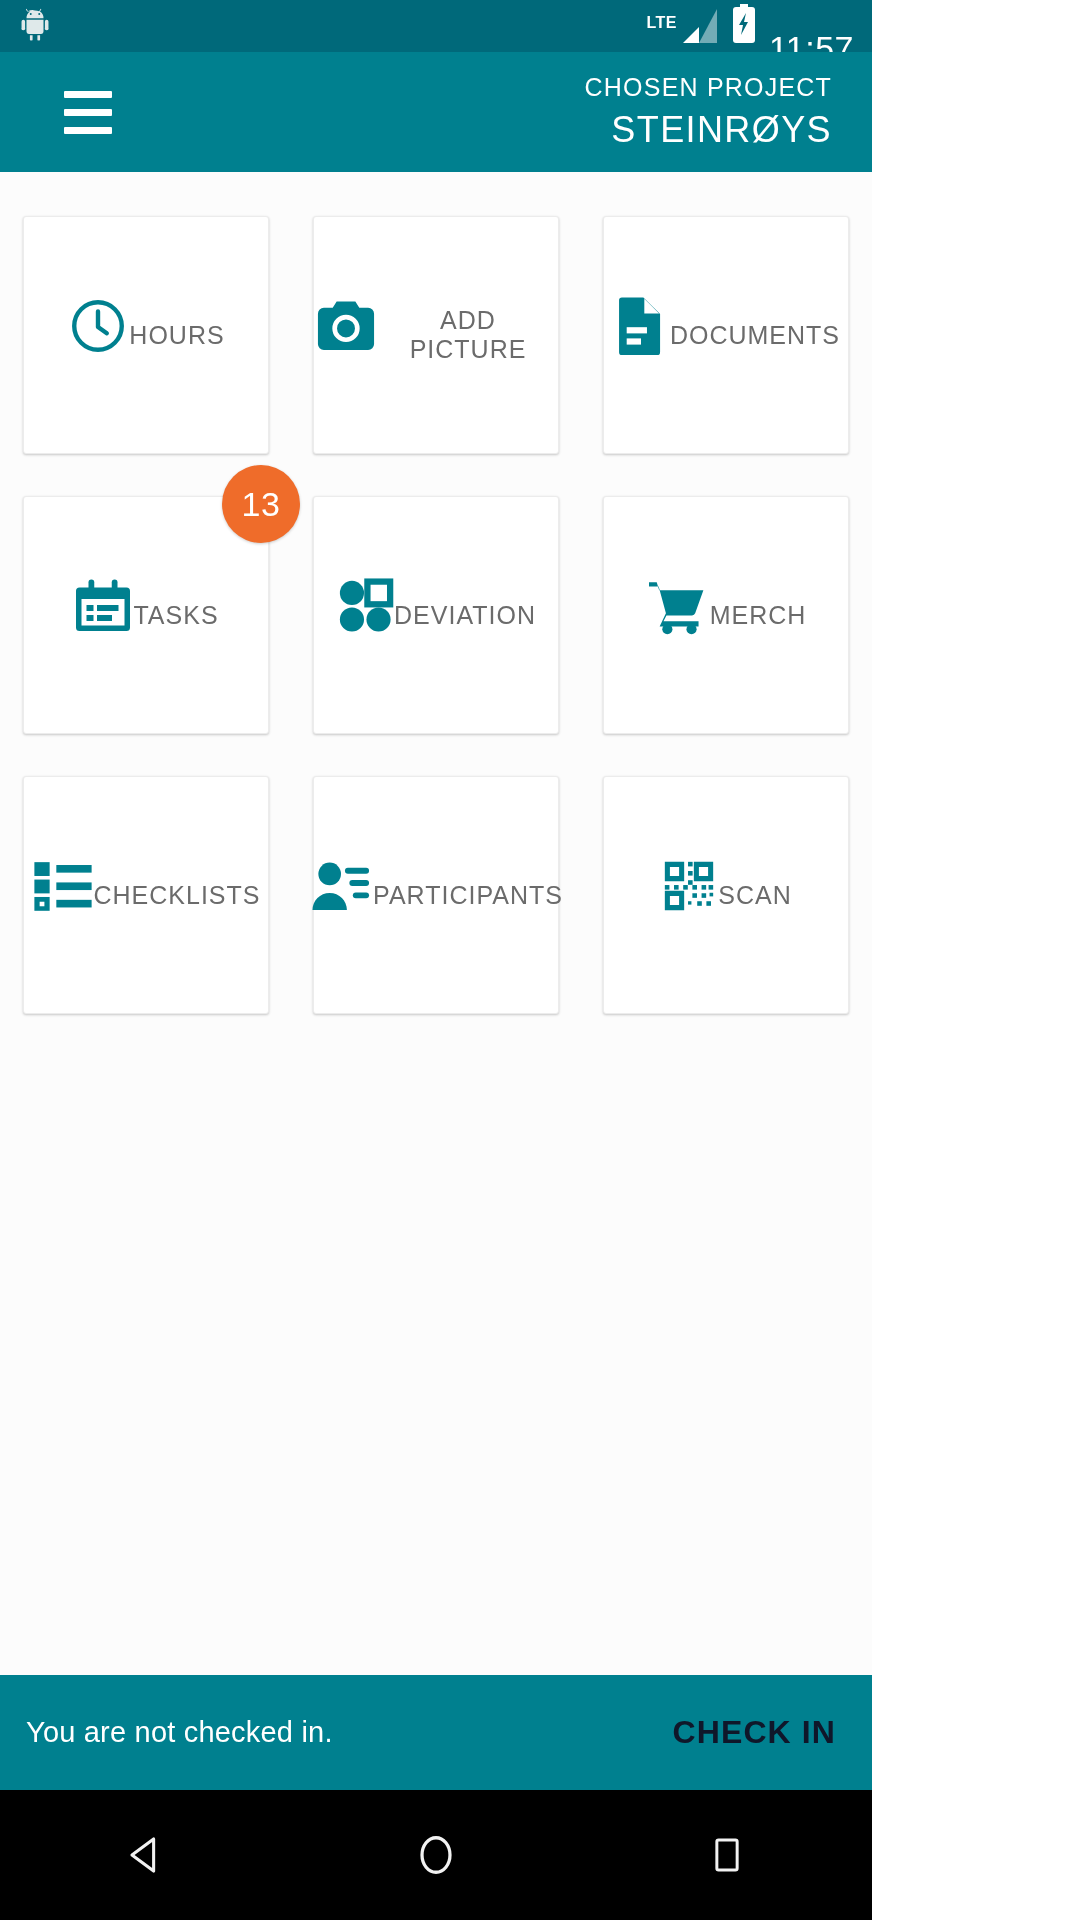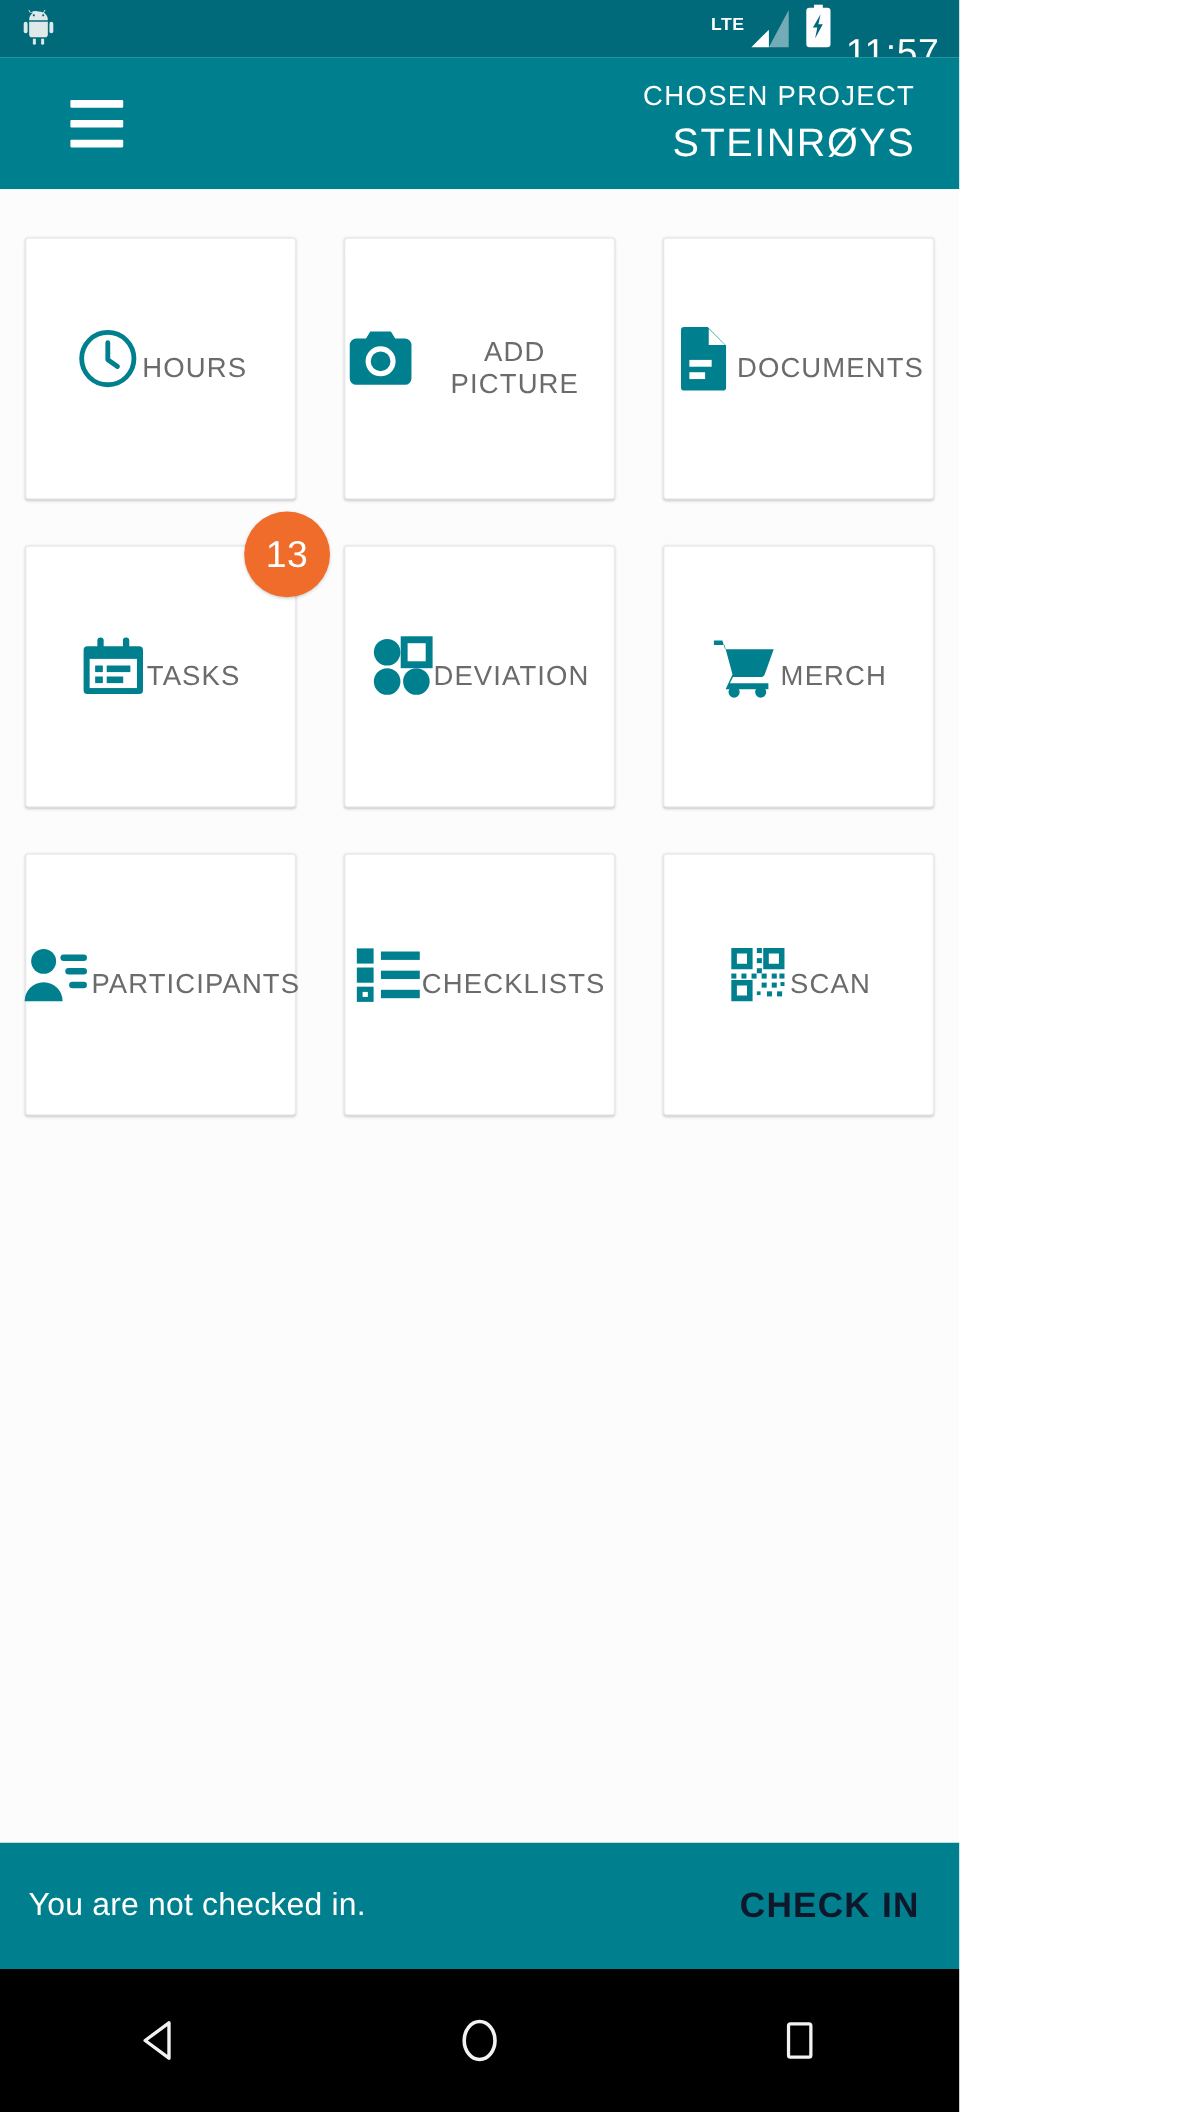--- a/index.html
+++ b/index.html
@@ -205,44 +205,44 @@
             <path d="M1 2.2h3.2l1 3.3h18.3l-3.4 9.5a1.4 1.4 0 0 1-1.3.9H8.2L7 18.3h14.5v2.2H5.4l2.6-5.5L5 3.9H1z"></path>
             <circle cx="8.6" cy="21.6" r="2.1"></circle>
             <circle cx="18.6" cy="21.6" r="2.1"></circle>
           </svg>
         </div>
         <div class="lbl">MERCH</div>
       </div>
 
       <div class="tile">
         <div class="ico">
-          <svg width="64" height="52" viewBox="0 0 26 21" fill="#00808f">
-            <circle cx="8.4" cy="5.6" r="4.6"></circle>
-            <path d="M1.4 20.3c0-3.9 3.1-7 7-7s7 3.1 7 7z"></path>
-            <rect x="14.6" y="3.1" width="9.8" height="2.4" rx="1.2"></rect>
-            <rect x="16.4" y="8.1" width="8" height="2.4" rx="1.2"></rect>
-            <rect x="17.8" y="13.1" width="6.6" height="2.4" rx="1.2"></rect>
-          </svg>
-        </div>
-        <div class="lbl">PARTICIPANTS</div>
-      </div>
-
-      <div class="tile">
-        <div class="ico">
           <svg width="62" height="56" viewBox="0 0 26 22" fill="#00808f">
             <rect x="1" y="1" width="6.4" height="5.8"></rect>
             <rect x="1" y="8.3" width="6.4" height="5.8"></rect>
             <rect x="1" y="15.6" width="6.4" height="5.8"></rect>
             <rect x="3.2" y="17.6" width="2" height="1.9" fill="#ffffff"></rect>
             <rect x="10.2" y="2.2" width="14.8" height="3.2"></rect>
             <rect x="10.2" y="9.5" width="14.8" height="3.2"></rect>
             <rect x="10.2" y="16.8" width="14.8" height="3.2"></rect>
           </svg>
         </div>
         <div class="lbl">CHECKLISTS</div>
+      </div>
+
+      <div class="tile">
+        <div class="ico">
+          <svg width="64" height="52" viewBox="0 0 26 21" fill="#00808f">
+            <circle cx="8.4" cy="5.6" r="4.6"></circle>
+            <path d="M1.4 20.3c0-3.9 3.1-7 7-7s7 3.1 7 7z"></path>
+            <rect x="14.6" y="3.1" width="9.8" height="2.4" rx="1.2"></rect>
+            <rect x="16.4" y="8.1" width="8" height="2.4" rx="1.2"></rect>
+            <rect x="17.8" y="13.1" width="6.6" height="2.4" rx="1.2"></rect>
+          </svg>
+        </div>
+        <div class="lbl">PARTICIPANTS</div>
       </div>
 
       <div class="tile">
         <div class="ico">
           <svg width="58" height="58" viewBox="0 0 24 24" fill="#00808f">
             <path d="M2 2h8v8H2zm2.1 2.1v3.8h3.8V4.1z"></path>
             <path d="M14 2h8v8h-8zm2.1 2.1v3.8h3.8V4.1z"></path>
             <path d="M2 14h8v8H2zm2.1 2.1v3.8h3.8v-3.8z"></path>
             <rect x="11.6" y="2" width="1.9" height="1.9"></rect>
             <rect x="11.6" y="5.8" width="1.9" height="1.9"></rect>

